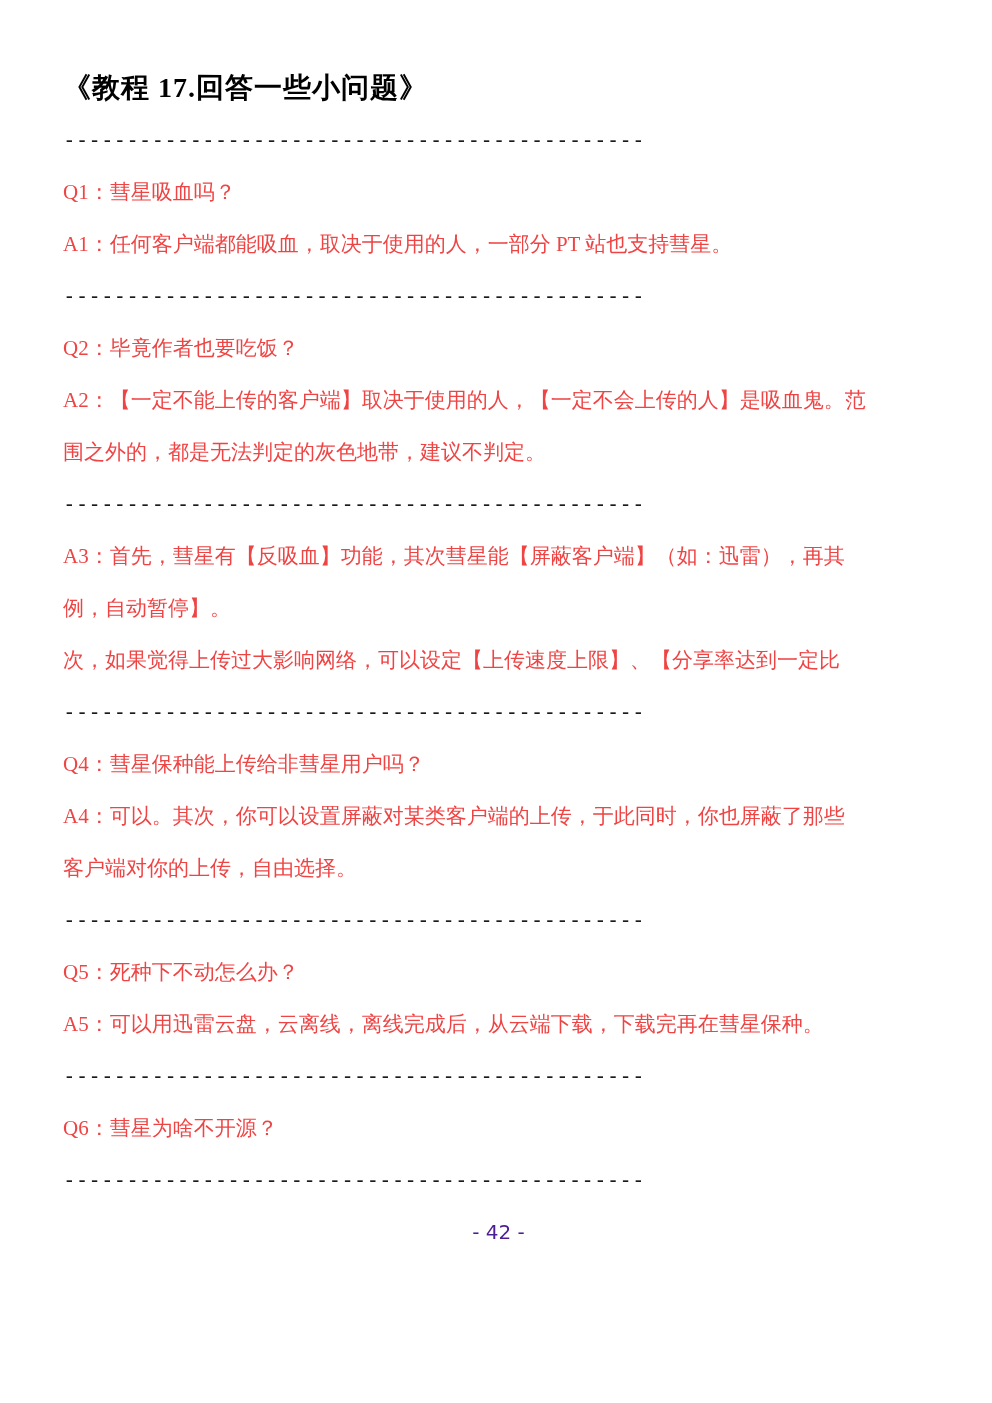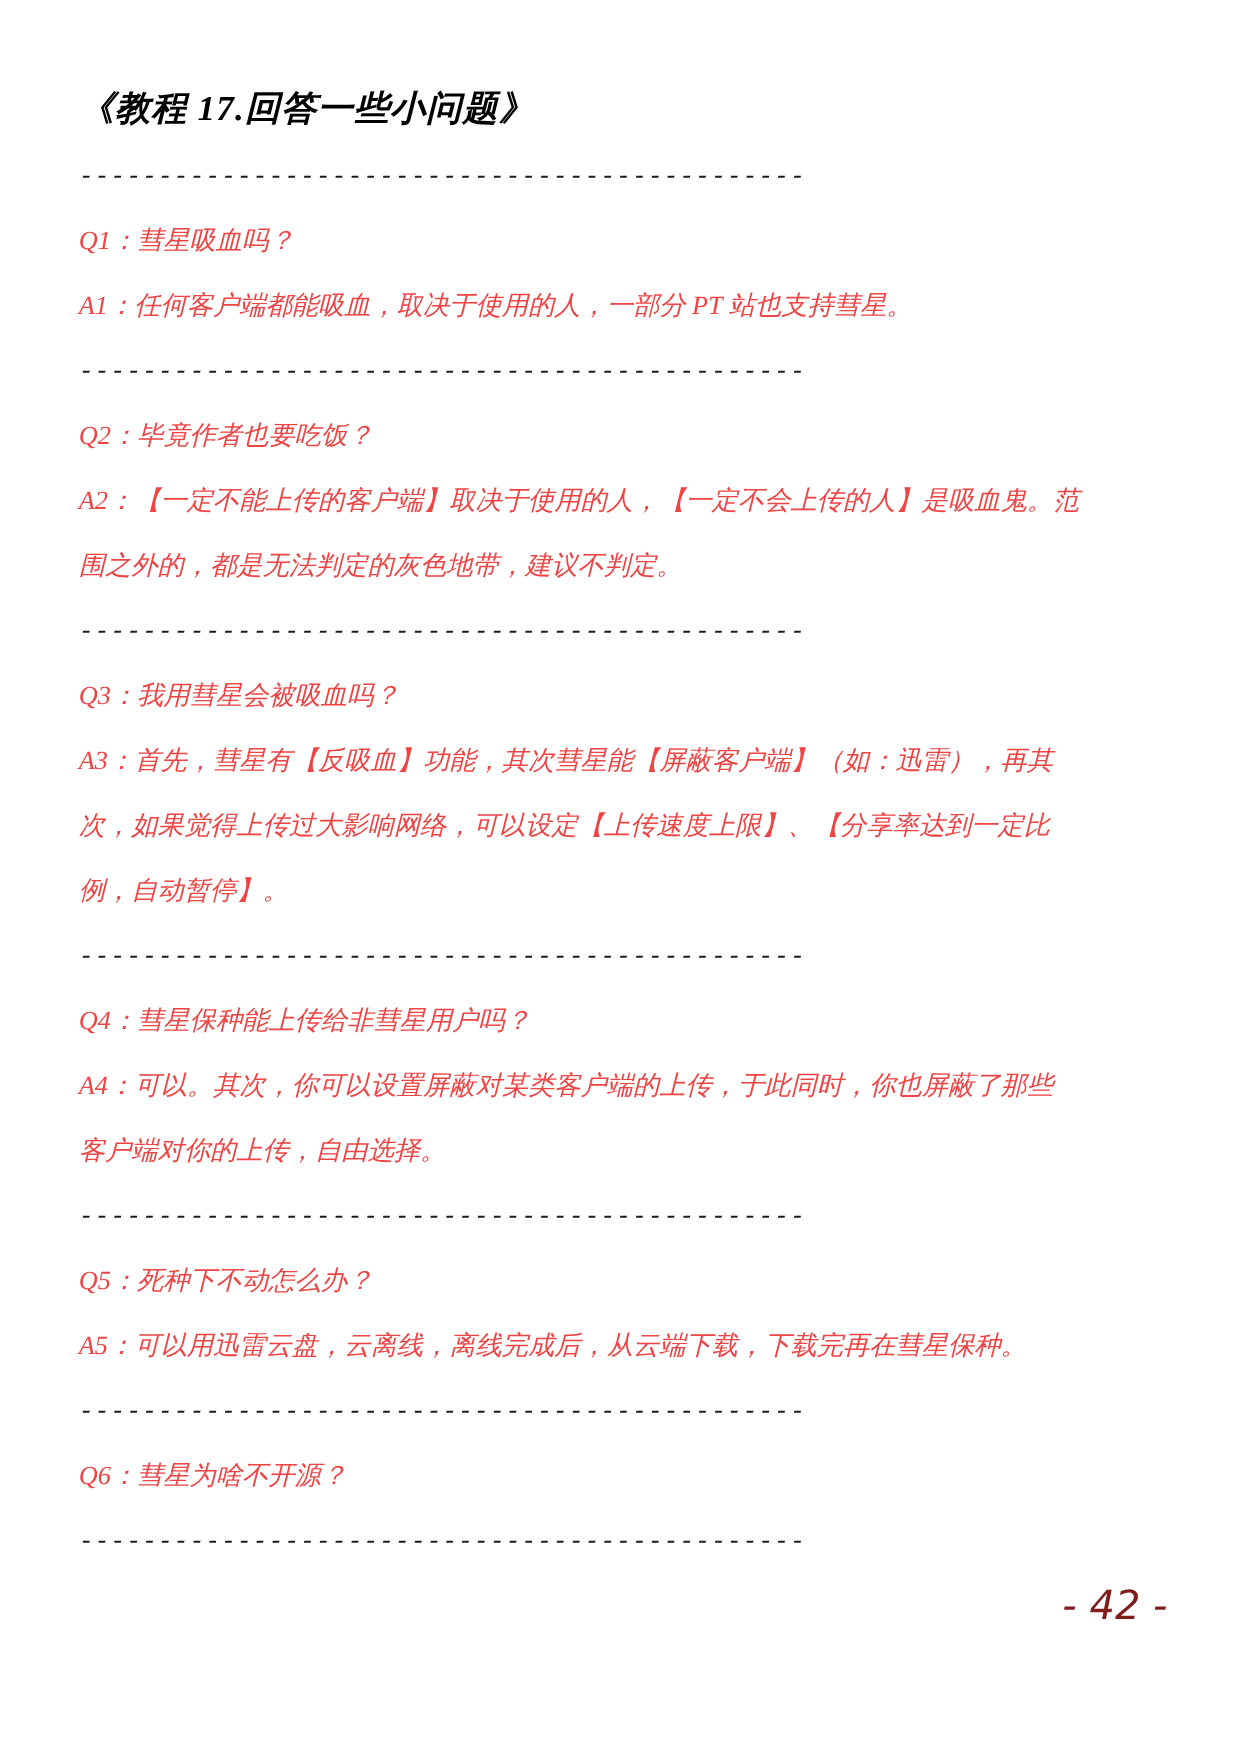--- a/index.html
+++ b/index.html
@@ -9,21 +9,20 @@
   }
   .page {
     position: relative;
     width: 992px;
     height: 1403px;
     background: #ffffff;
     box-sizing: border-box;
     padding: 62px 58px 0 63px;
     color: #000000;
     font-family: "Liberation Serif", "DejaVu Serif", serif;
-    font-style: italic;
   }
   .line {
     font-size: 21px;
     line-height: 52px;
     height: 52px;
     white-space: nowrap;
     color: #ef4444;
   }
   .title {
     font-size: 28px;
@@ -33,26 +32,26 @@
   }
   .sep {
     font-family: "DejaVu Sans Mono", "Liberation Mono", monospace;
     font-size: 21px;
     width: 585px;
     overflow: hidden;
     white-space: nowrap;
     color: #1a1a1a;
   }
   .footer {
-    text-align: right;
-    font-size: 32px;
+    text-align: center;
+    font-size: 20px;
     line-height: 52px;
     height: 52px;
     font-family: "DejaVu Sans", "Liberation Sans", sans-serif;
-    color: #7f1d1d;
+    color: #4c1d95;
   }
 </style>
 </head>
 <body>
 
 <div class="page">
 
   <div class="line title">《教程 17.回答一些小问题》</div>
   <div class="line sep">----------------------------------------------</div>
 
@@ -63,24 +62,23 @@
   <div class="line sep">----------------------------------------------</div>
 
   <div>
     <div class="line">Q2：毕竟作者也要吃饭？</div>
     <div class="line">A2：【一定不能上传的客户端】取决于使用的人，【一定不会上传的人】是吸血鬼。范</div>
     <div class="line">围之外的，都是无法判定的灰色地带，建议不判定。</div>
   </div>
   <div class="line sep">----------------------------------------------</div>
 
   <div>
-    <div class="line">Q3：我用彗星会被吸血吗？</div>
     <div class="line">A3：首先，彗星有【反吸血】功能，其次彗星能【屏蔽客户端】（如：迅雷），再其</div>
+    <div class="line">例，自动暂停】。</div>
     <div class="line">次，如果觉得上传过大影响网络，可以设定【上传速度上限】、【分享率达到一定比</div>
-    <div class="line">例，自动暂停】。</div>
   </div>
   <div class="line sep">----------------------------------------------</div>
 
   <div>
     <div class="line">Q4：彗星保种能上传给非彗星用户吗？</div>
     <div class="line">A4：可以。其次，你可以设置屏蔽对某类客户端的上传，于此同时，你也屏蔽了那些</div>
     <div class="line">客户端对你的上传，自由选择。</div>
   </div>
   <div class="line sep">----------------------------------------------</div>
 

